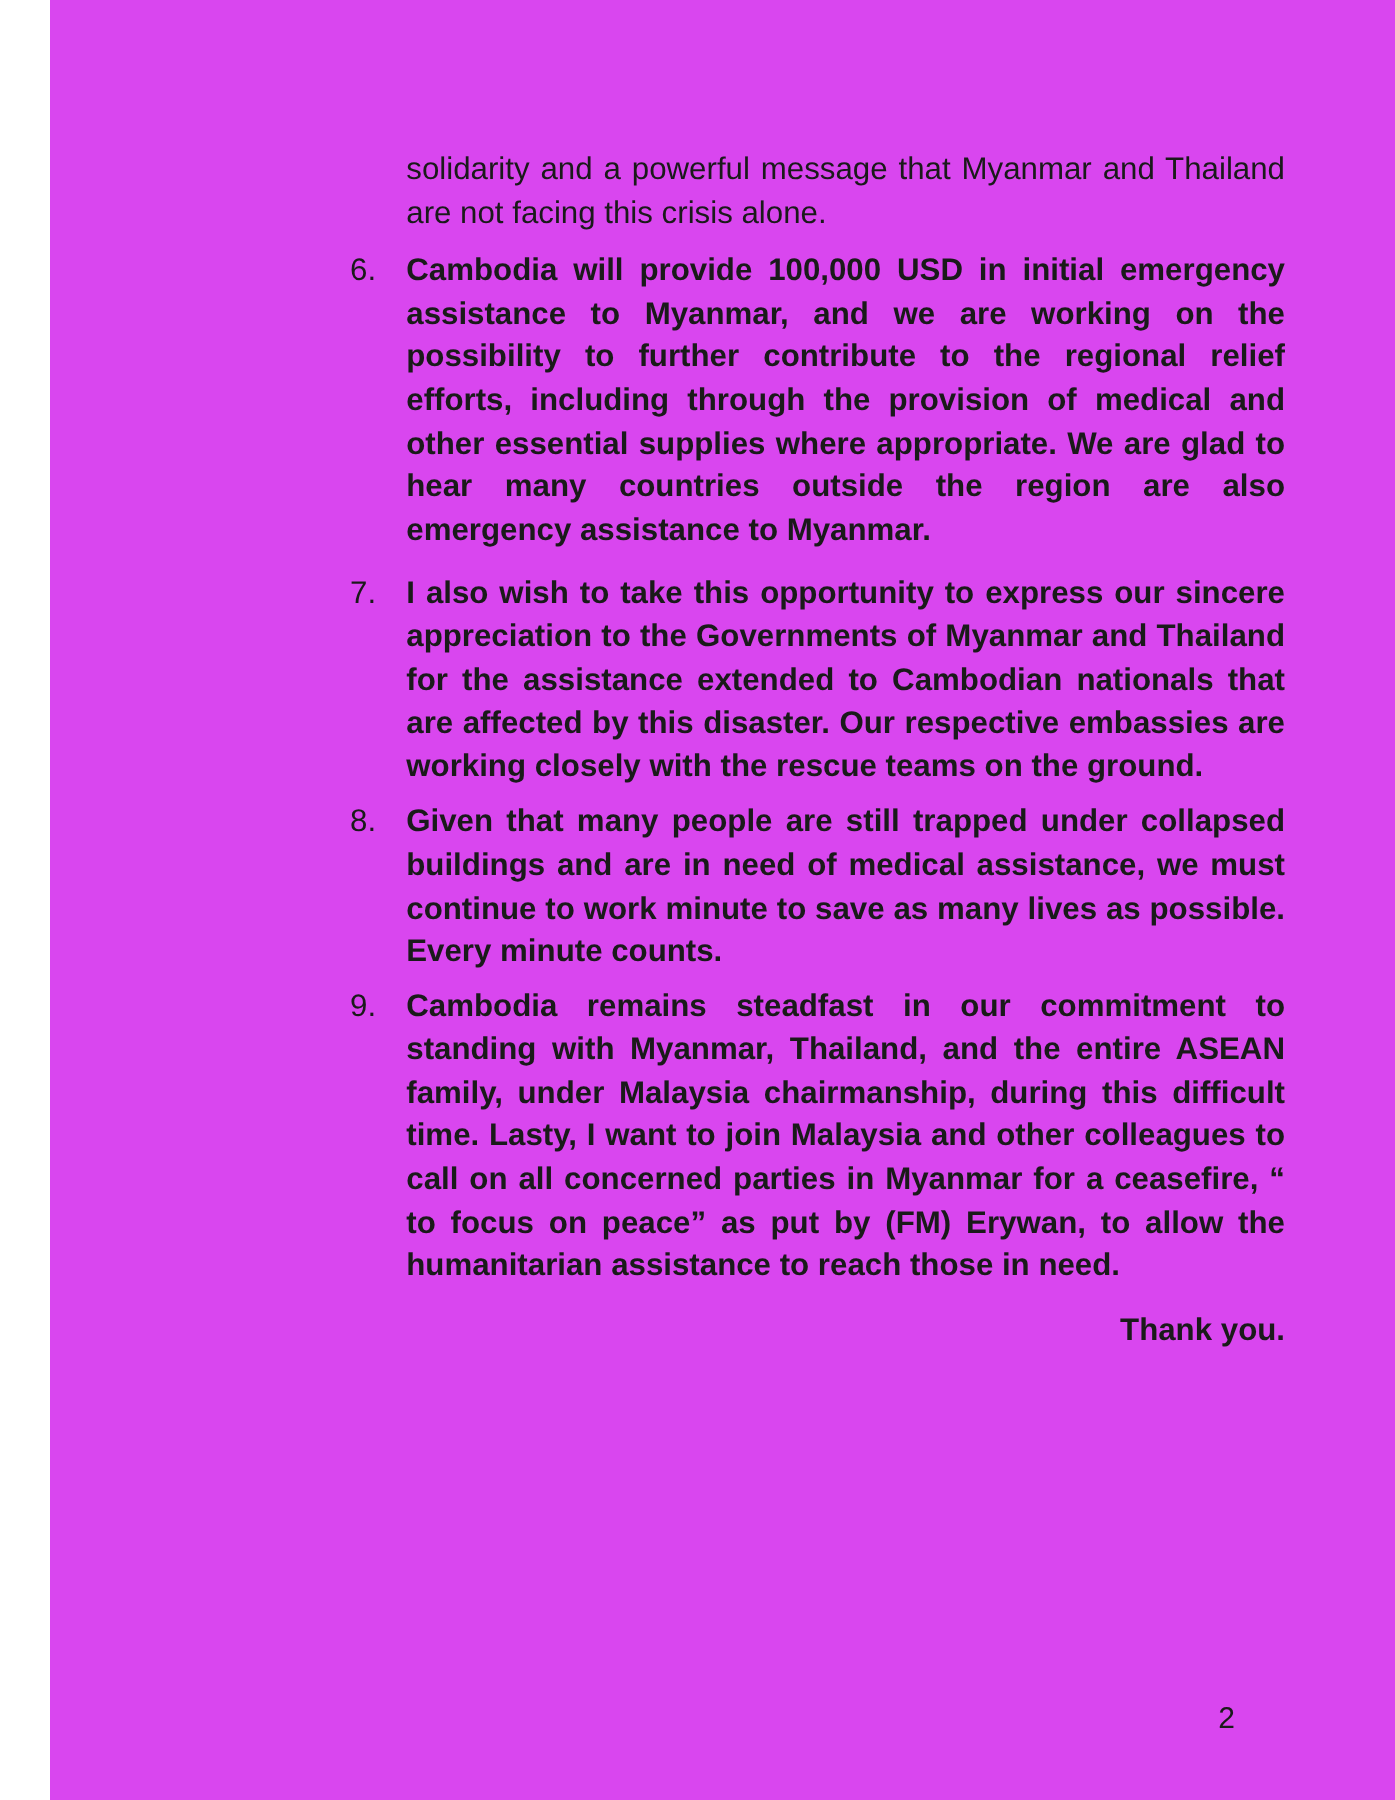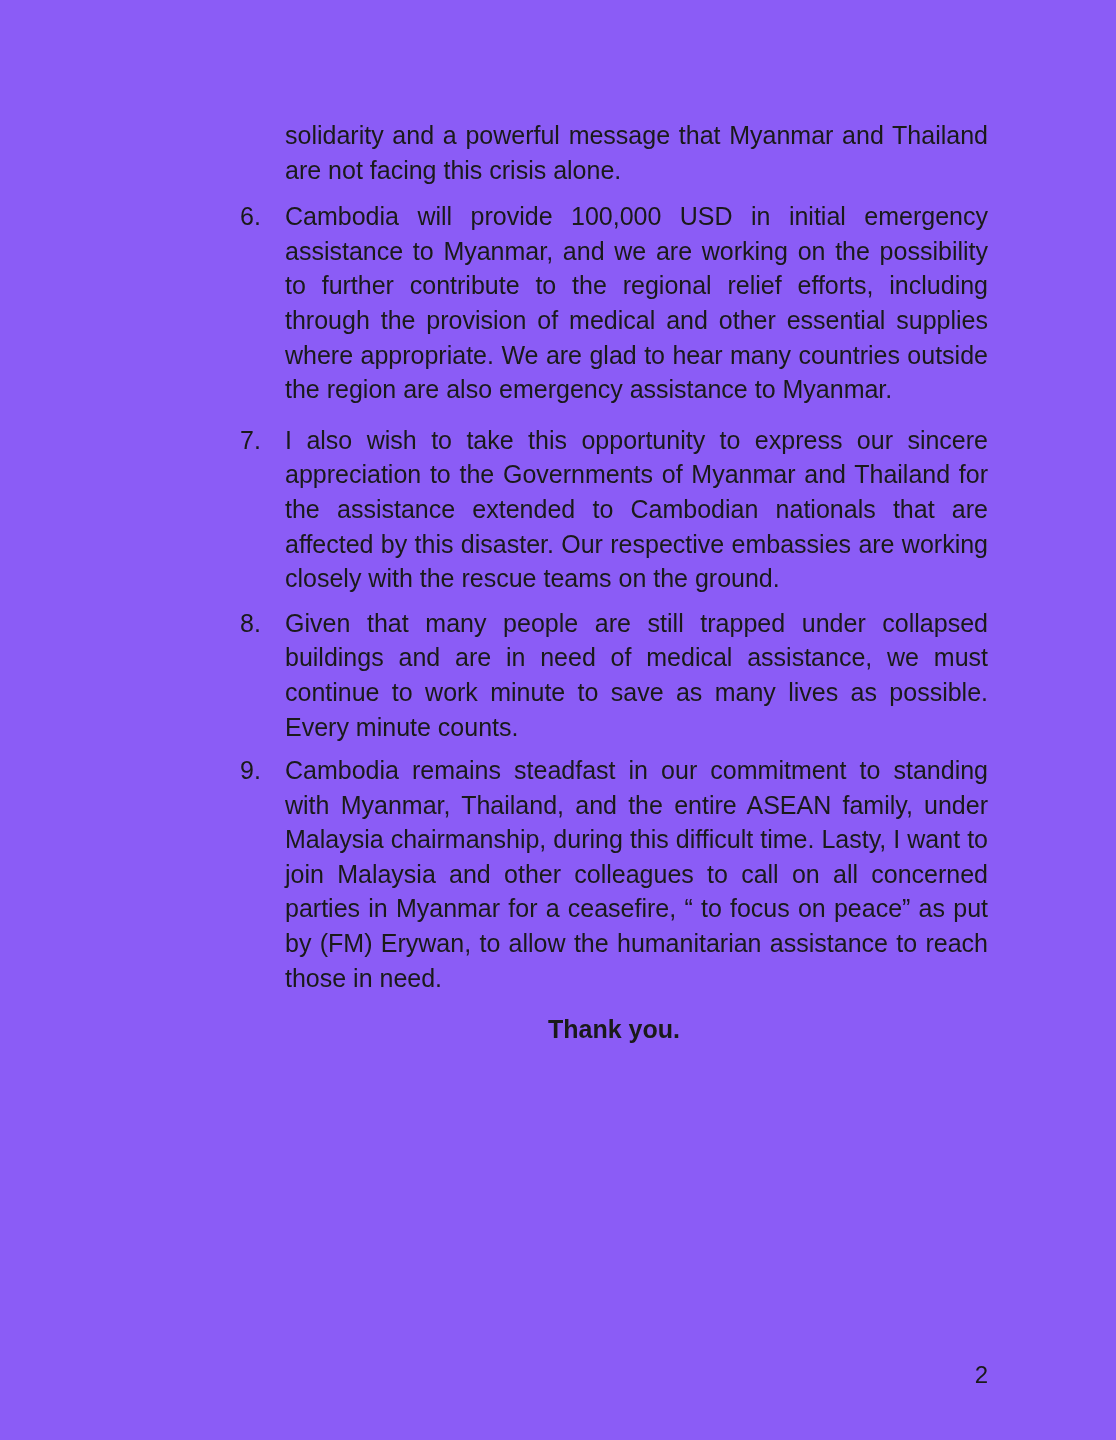--- a/index.html
+++ b/index.html
@@ -11,21 +11,22 @@
     height: 1440px;
     background: #ffffff;
     position: relative;
     font-family: "Liberation Sans", "DejaVu Sans", sans-serif;
     color: #1a1a1a;
     overflow: hidden;
   }
   .page {
     position: absolute;
     inset: 0;
-    background: #8b5cf6;
+    background: #d946ef;
+    margin-left: 40px;
   }
   .content {
     position: absolute;
     left: 240px;
     top: 118px;
     width: 748px;
     font-size: 25px;
     line-height: 34.6px;
     text-align: justify;
   }
@@ -43,26 +44,27 @@
   .item:nth-of-type(4) { margin-top: 9px;  } 
   .item:nth-of-type(5) { margin-top: 3px;  } 
   .num {
     flex: 0 0 45px;
     width: 45px;
     text-align: left;
   }
   .txt {
     flex: 1 1 auto;
     text-align: justify;
+    font-weight: bold;
   }
   .closing {
     margin: 17px 0 0 0;
     padding: 0;
     font-weight: bold;
-    text-align: center;
+    text-align: right;
   }
   .page-number {
     position: absolute;
     top: 1358px;
     right: 128px;
     font-size: 24px;
     line-height: 34px;
     color: #1a1a1a;
     text-align: right;
   }

